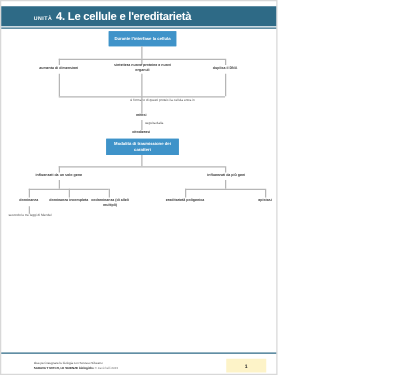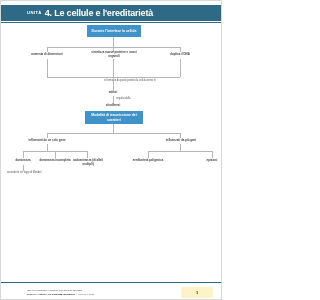--- a/index.html
+++ b/index.html
@@ -19,21 +19,21 @@
   }
 
   
   .header{
     position:absolute;left:0;top:4px;width:100%;height:16px;
     background:#2e6a86;
     display:flex;align-items:center;
     box-sizing:border-box;
   }
   .header-inner{
-    display:flex;align-items:center;gap:3px;
+    display:flex;align-items:flex-end;gap:3px;
     padding-left:26px;
   }
   .unita-tag{
     font-size:4.2px;font-weight:bold;color:#ffffff;
     letter-spacing:.4px;text-transform:uppercase;
     position:relative;top:-1px;
   }
   .header-title{
     font-size:9px;font-weight:bold;color:#ffffff;
     letter-spacing:-.2px;white-space:nowrap;

